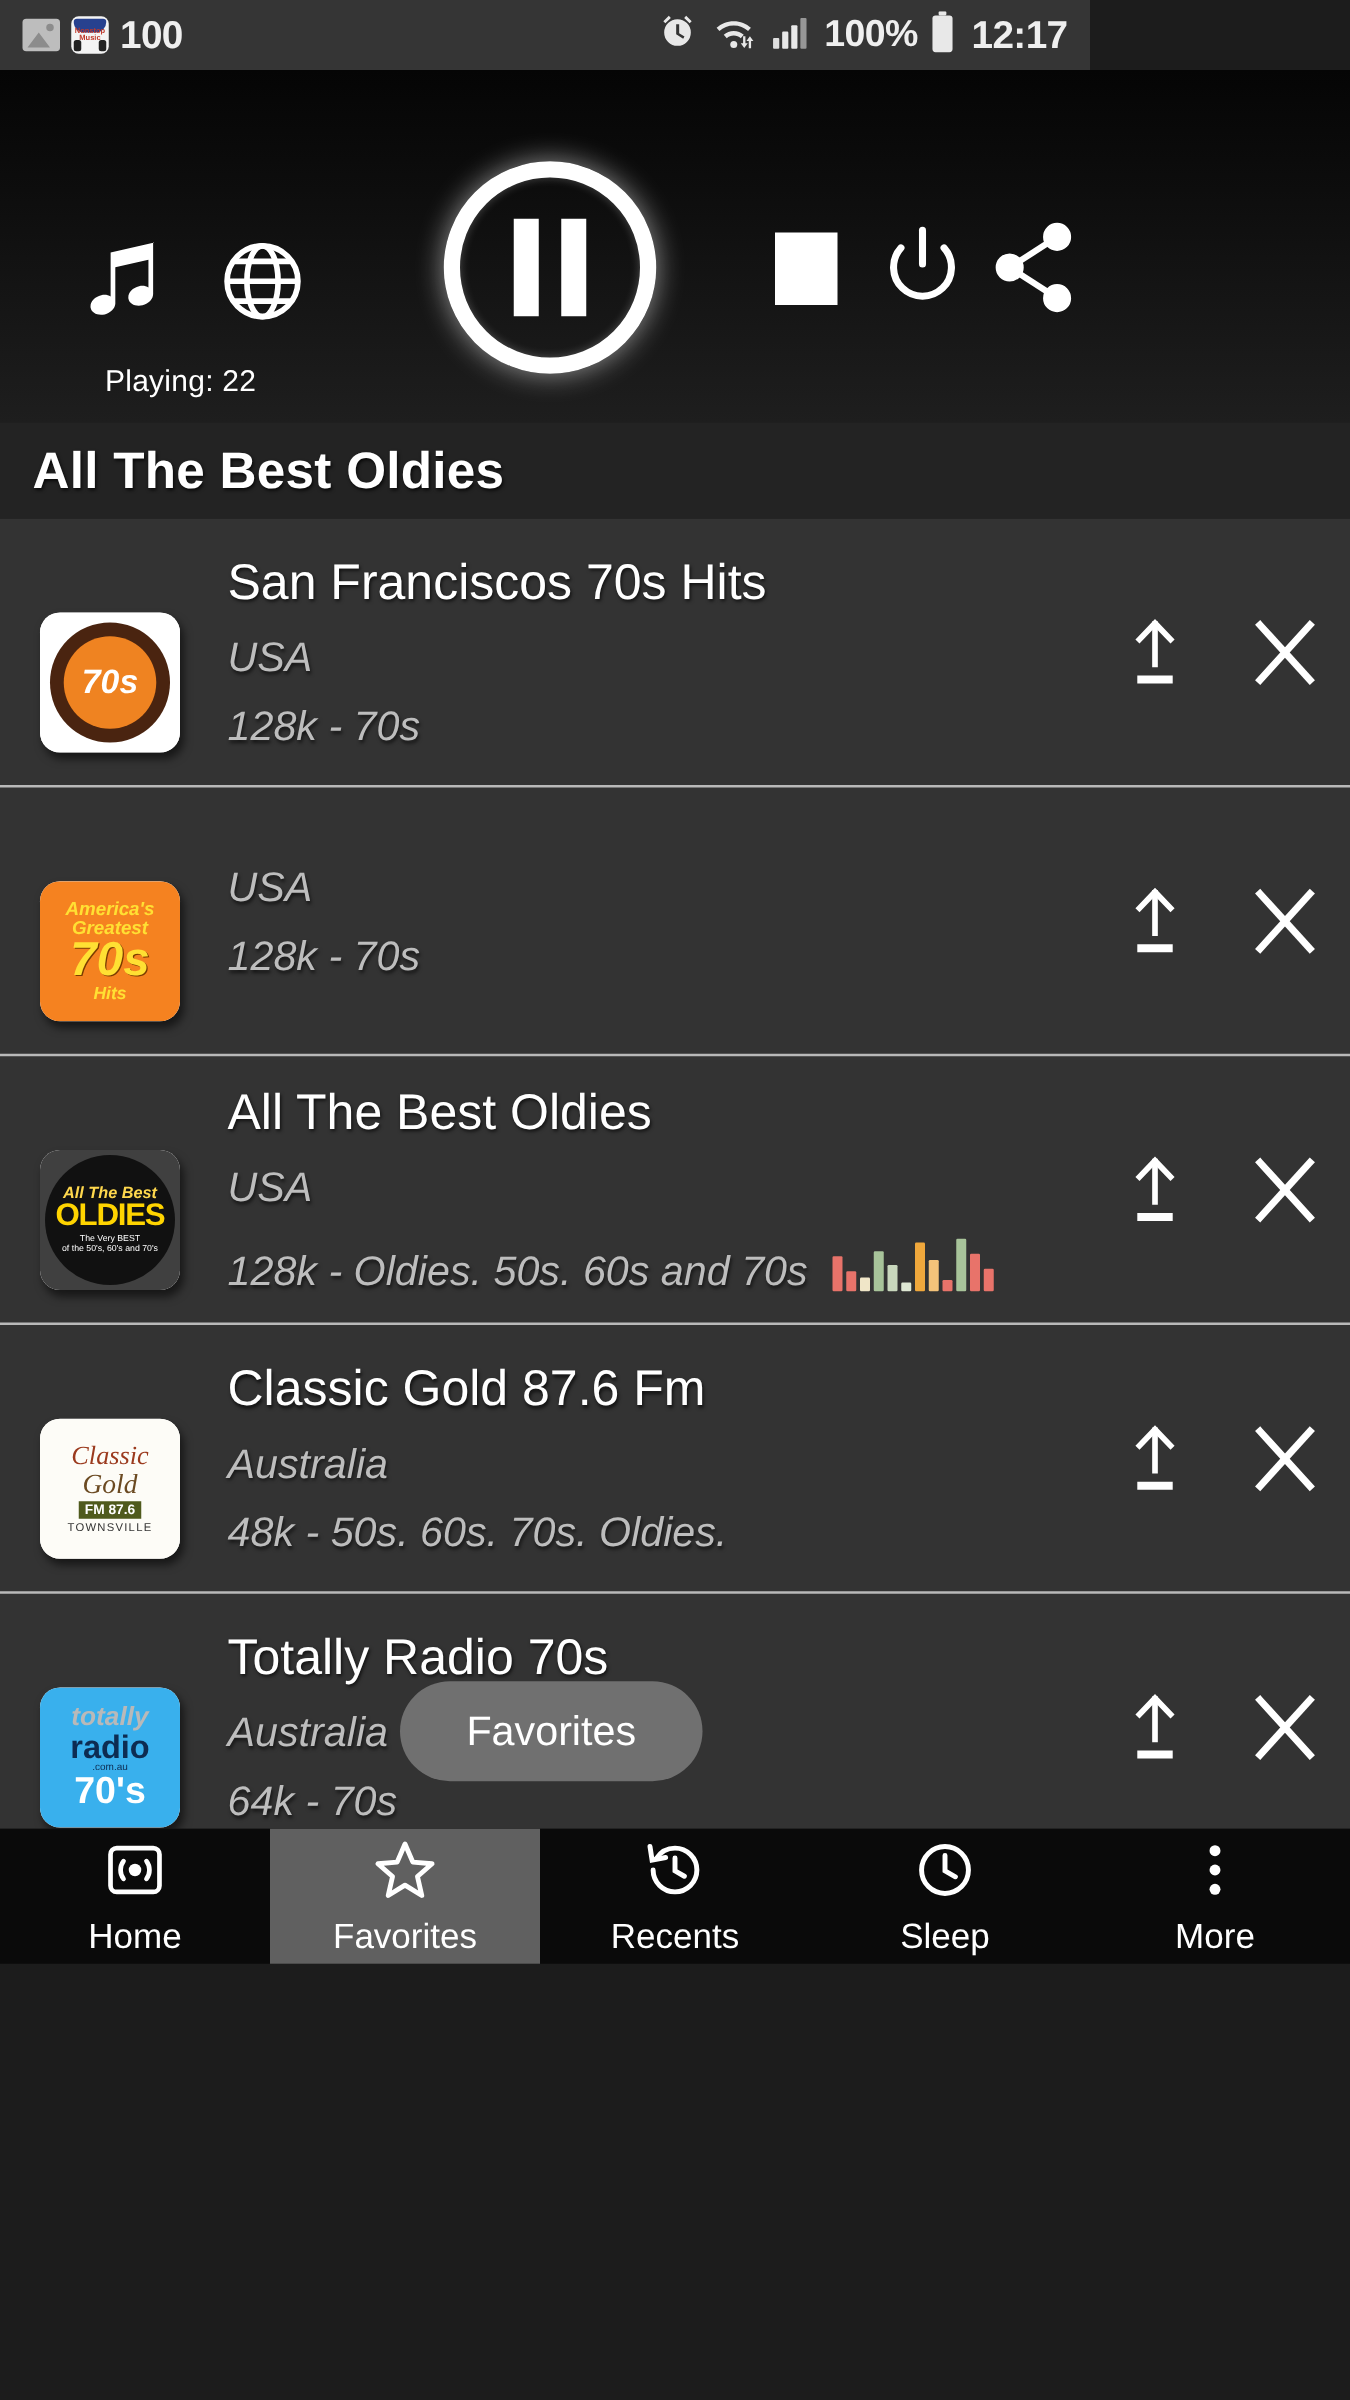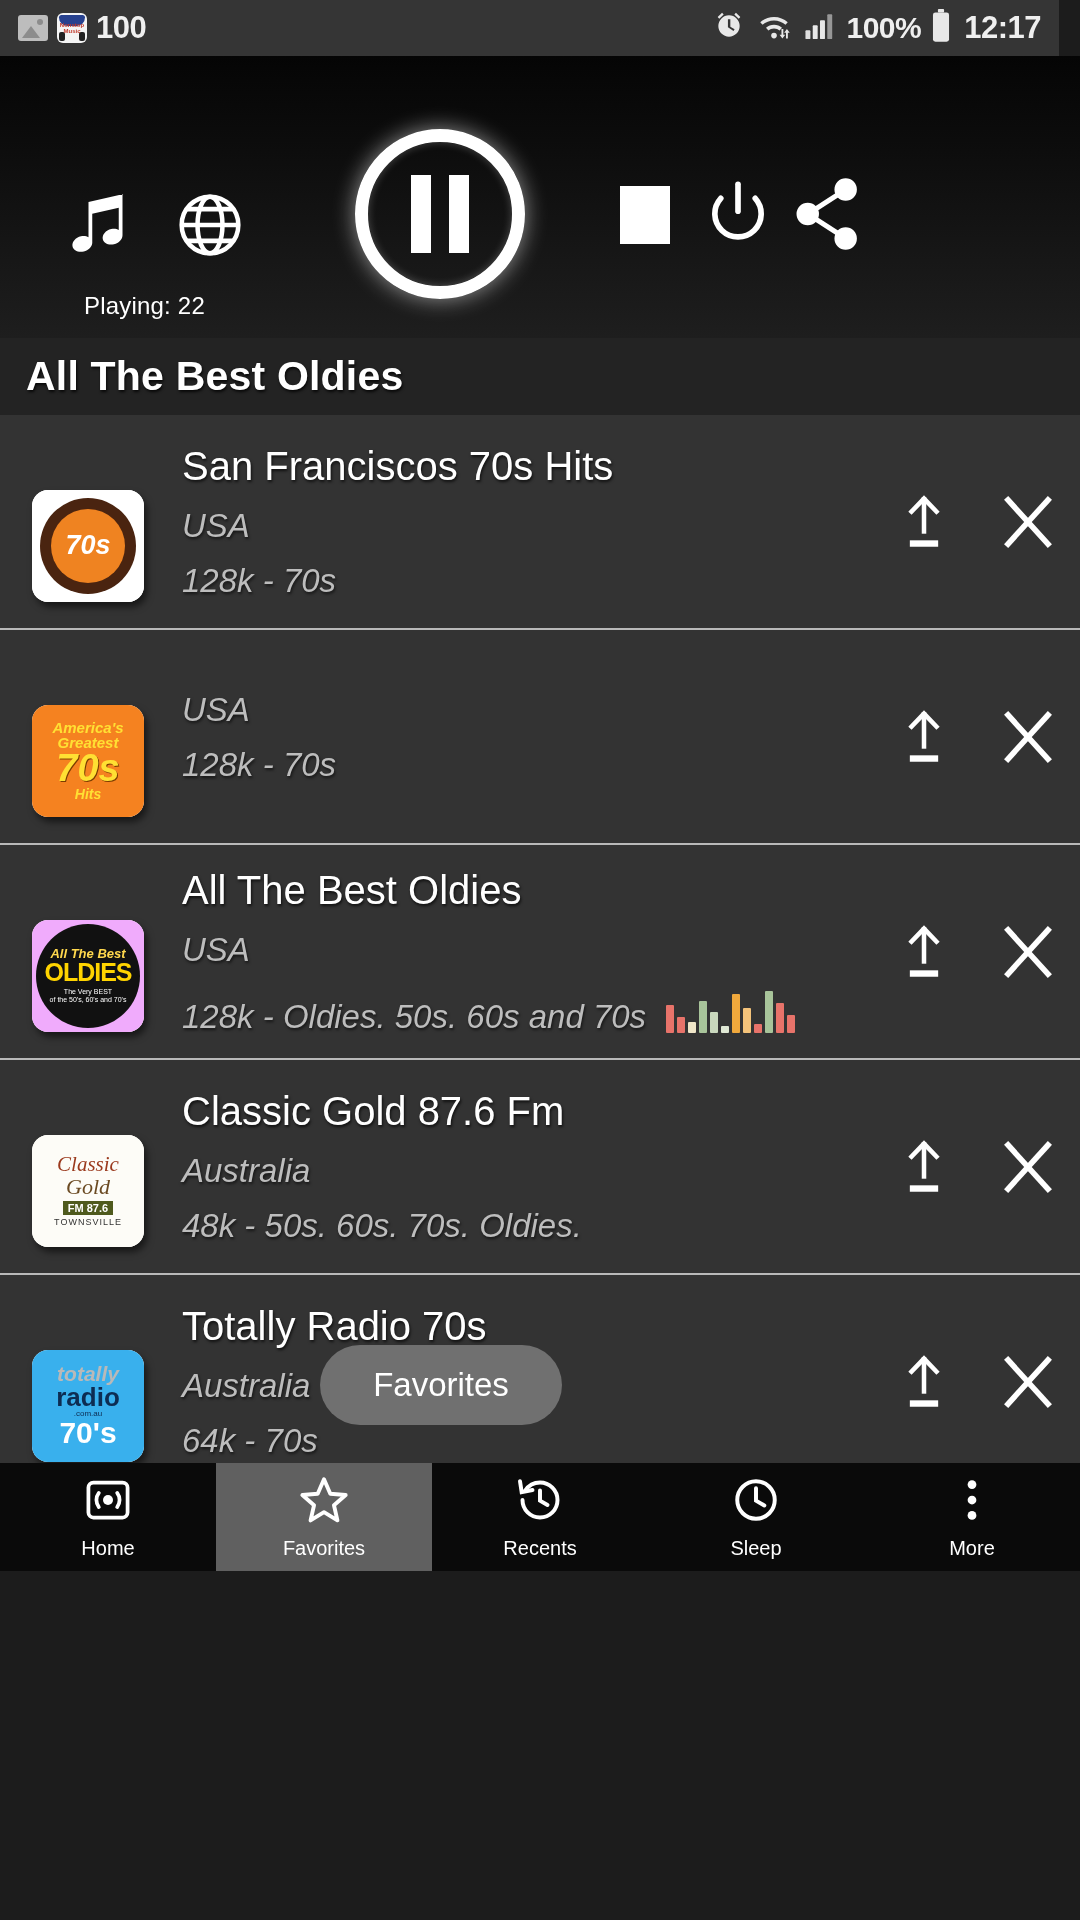--- a/index.html
+++ b/index.html
@@ -6,21 +6,21 @@
   html,body {
     width:1080px; height:1920px;
     background:#000;
     font-family:"Liberation Sans", sans-serif;
     overflow:hidden;
   }
   #app { position:relative; width:1080px; height:1920px; background:#1c1c1c; }
 
   
   .statusbar{
-    position:absolute; top:0; left:0; width:1059px; height:56px;
+    position:absolute; top:0; left:0; width:872px; height:56px;
     background:#353535; display:flex; align-items:center;
     padding:0 18px; color:#e8e8e8;
   }
   .sb-left{ display:flex; align-items:center; gap:9px; }
   .sb-right{ margin-left:auto; display:flex; align-items:center; gap:9px; }
   .sb-count{ font-size:31px; font-weight:700; letter-spacing:-0.5px; color:#efefef; }
   .sb-pct{ font-size:30px; font-weight:600; color:#efefef; letter-spacing:-0.5px;}
   .sb-time{ font-size:31px; font-weight:600; color:#efefef; letter-spacing:-0.5px; margin-left:3px;}
   .ico-img{
     width:30px;height:26px;background:#bdbdbd;border-radius:3px;position:relative;overflow:hidden;
@@ -116,21 +116,21 @@
   .close-ic{ width:52px; height:56px; }
 
   
   .lg-70s{ width:100%;height:100%;display:flex;align-items:center;justify-content:center;background:#fff;}
   .lg-70s .ring{width:96px;height:96px;border-radius:50%;background:#4a2410;display:flex;align-items:center;justify-content:center;}
   .lg-70s .inner{width:74px;height:74px;border-radius:50%;background:#ef8321;color:#fff;font-weight:700;font-size:27px;display:flex;align-items:center;justify-content:center;font-style:italic;}
   .lg-ag{width:100%;height:100%;background:#f58220;display:flex;flex-direction:column;align-items:center;justify-content:center;color:#ffe033;}
   .lg-ag .t1{font-size:15px;font-weight:700;font-style:italic;line-height:1;}
   .lg-ag .t2{font-size:38px;font-weight:700;font-style:italic;line-height:.95;text-shadow:1px 1px 0 #7a3c00;}
   .lg-ag .t3{font-size:14px;font-weight:700;font-style:italic;line-height:1;}
-  .lg-old{width:100%;height:100%;background:#f0abfc;display:flex;align-items:center;justify-content:center;}
+  .lg-old{width:100%;height:100%;background:#404040;display:flex;align-items:center;justify-content:center;}
   .lg-old .disc{width:104px;height:104px;border-radius:50%;background:#111;display:flex;flex-direction:column;align-items:center;justify-content:center;}
   .lg-old .a{font-size:13px;color:#ffd84d;font-style:italic;font-weight:700;line-height:1;}
   .lg-old .b{font-size:25px;color:#ffd400;font-weight:700;line-height:1;letter-spacing:-1px;}
   .lg-old .c{font-size:7px;color:#fff;line-height:1.1;text-align:center;margin-top:3px;}
   .lg-cg{width:100%;height:100%;background:#fdfcf7;display:flex;flex-direction:column;align-items:center;justify-content:center;padding:4px;}
   .lg-cg .c1{font-family:"Liberation Serif",serif;font-style:italic;font-size:21px;color:#9b3a1e;line-height:1;}
   .lg-cg .c2{font-family:"Liberation Serif",serif;font-style:italic;font-size:22px;color:#6b4a22;line-height:1.05;}
   .lg-cg .c3{font-size:11px;font-weight:700;background:#4f5a1d;color:#fff;padding:1px 5px;margin-top:2px;}
   .lg-cg .c4{font-size:9px;letter-spacing:1px;color:#333;margin-top:2px;}
   .lg-tr{width:100%;height:100%;background:#39b0ed;display:flex;flex-direction:column;align-items:center;justify-content:center;}
@@ -150,21 +150,21 @@
   
   .bottomnav{
     position:absolute; left:0; bottom:0; width:1080px; height:457px; height:108px;
     top:1463px; background:#0a0a0a; display:flex;
   }
   .nav-item{
     flex:1 1 0; display:flex; flex-direction:column; align-items:center; justify-content:center;
     gap:11px; cursor:pointer; height:100%;
   }
   .nav-item.active{ background:#606060; }
-  .nav-item .lbl{ font-size:20px; color:#ffffff; }
+  .nav-item .lbl{ font-size:28px; color:#ffffff; }
   .nav-ic{ width:52px; height:52px; display:flex; align-items:center; justify-content:center; }
 </style>
 </head>
 <body>
 
 <div id="app">
 
   <div class="statusbar">
     <div class="sb-left">
       <span class="ico-img"></span>

